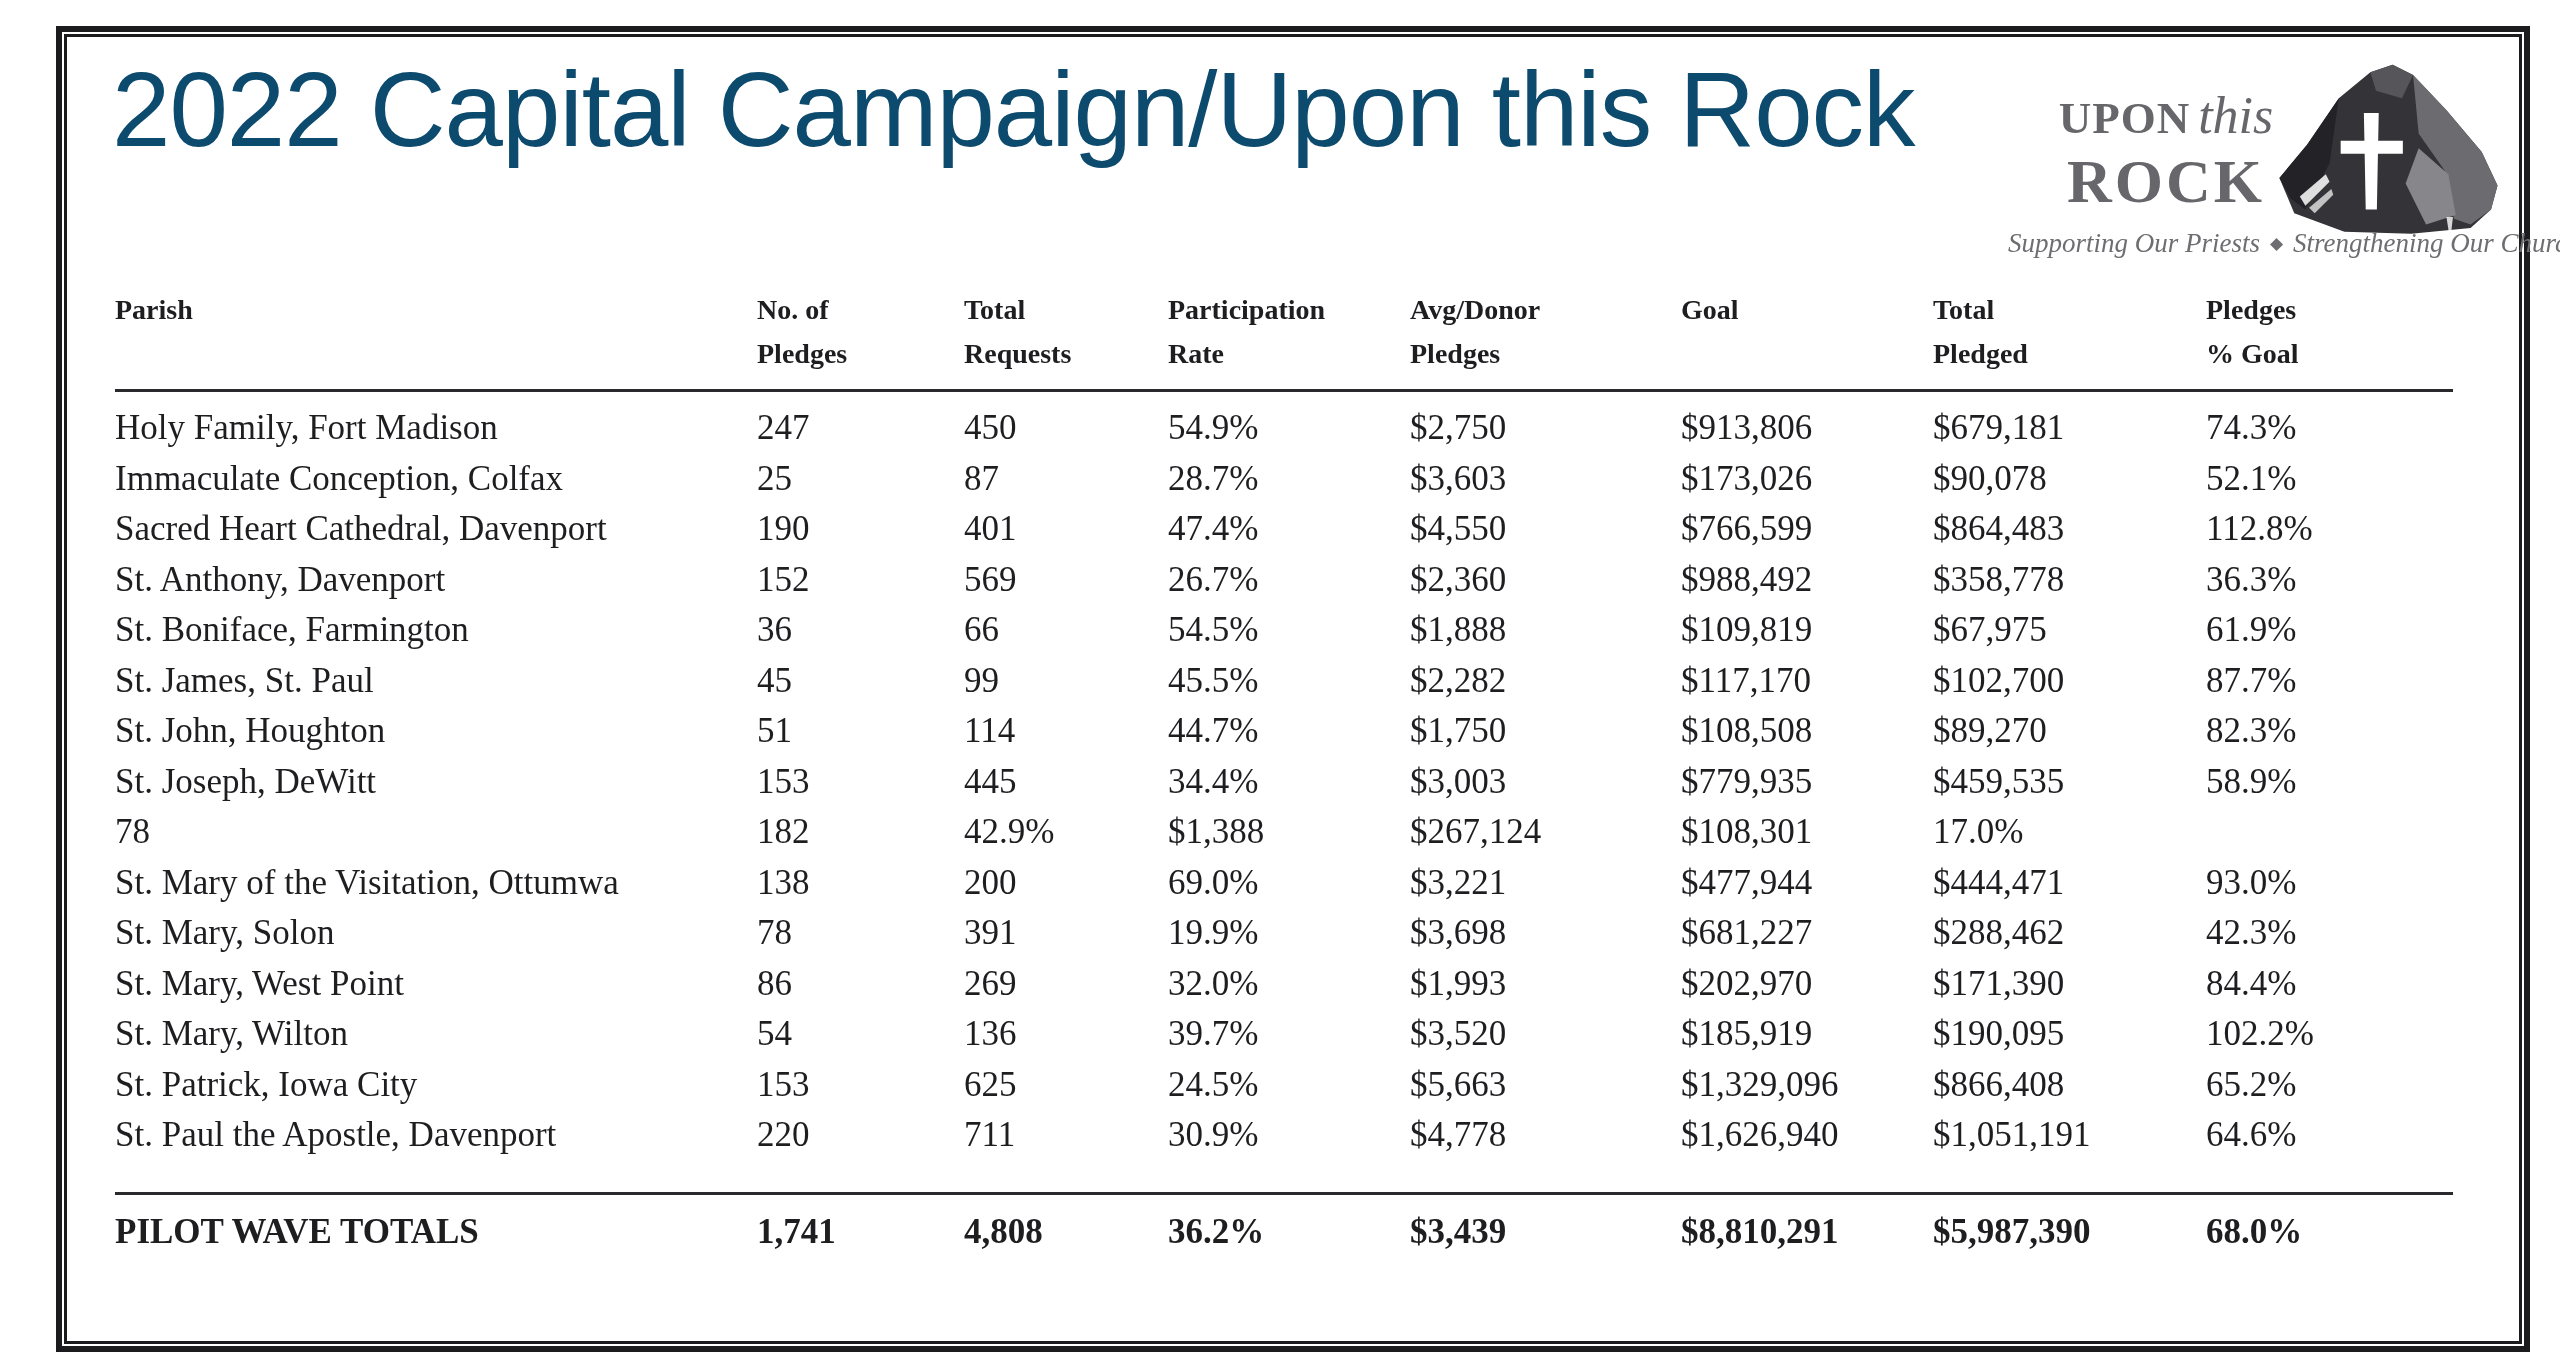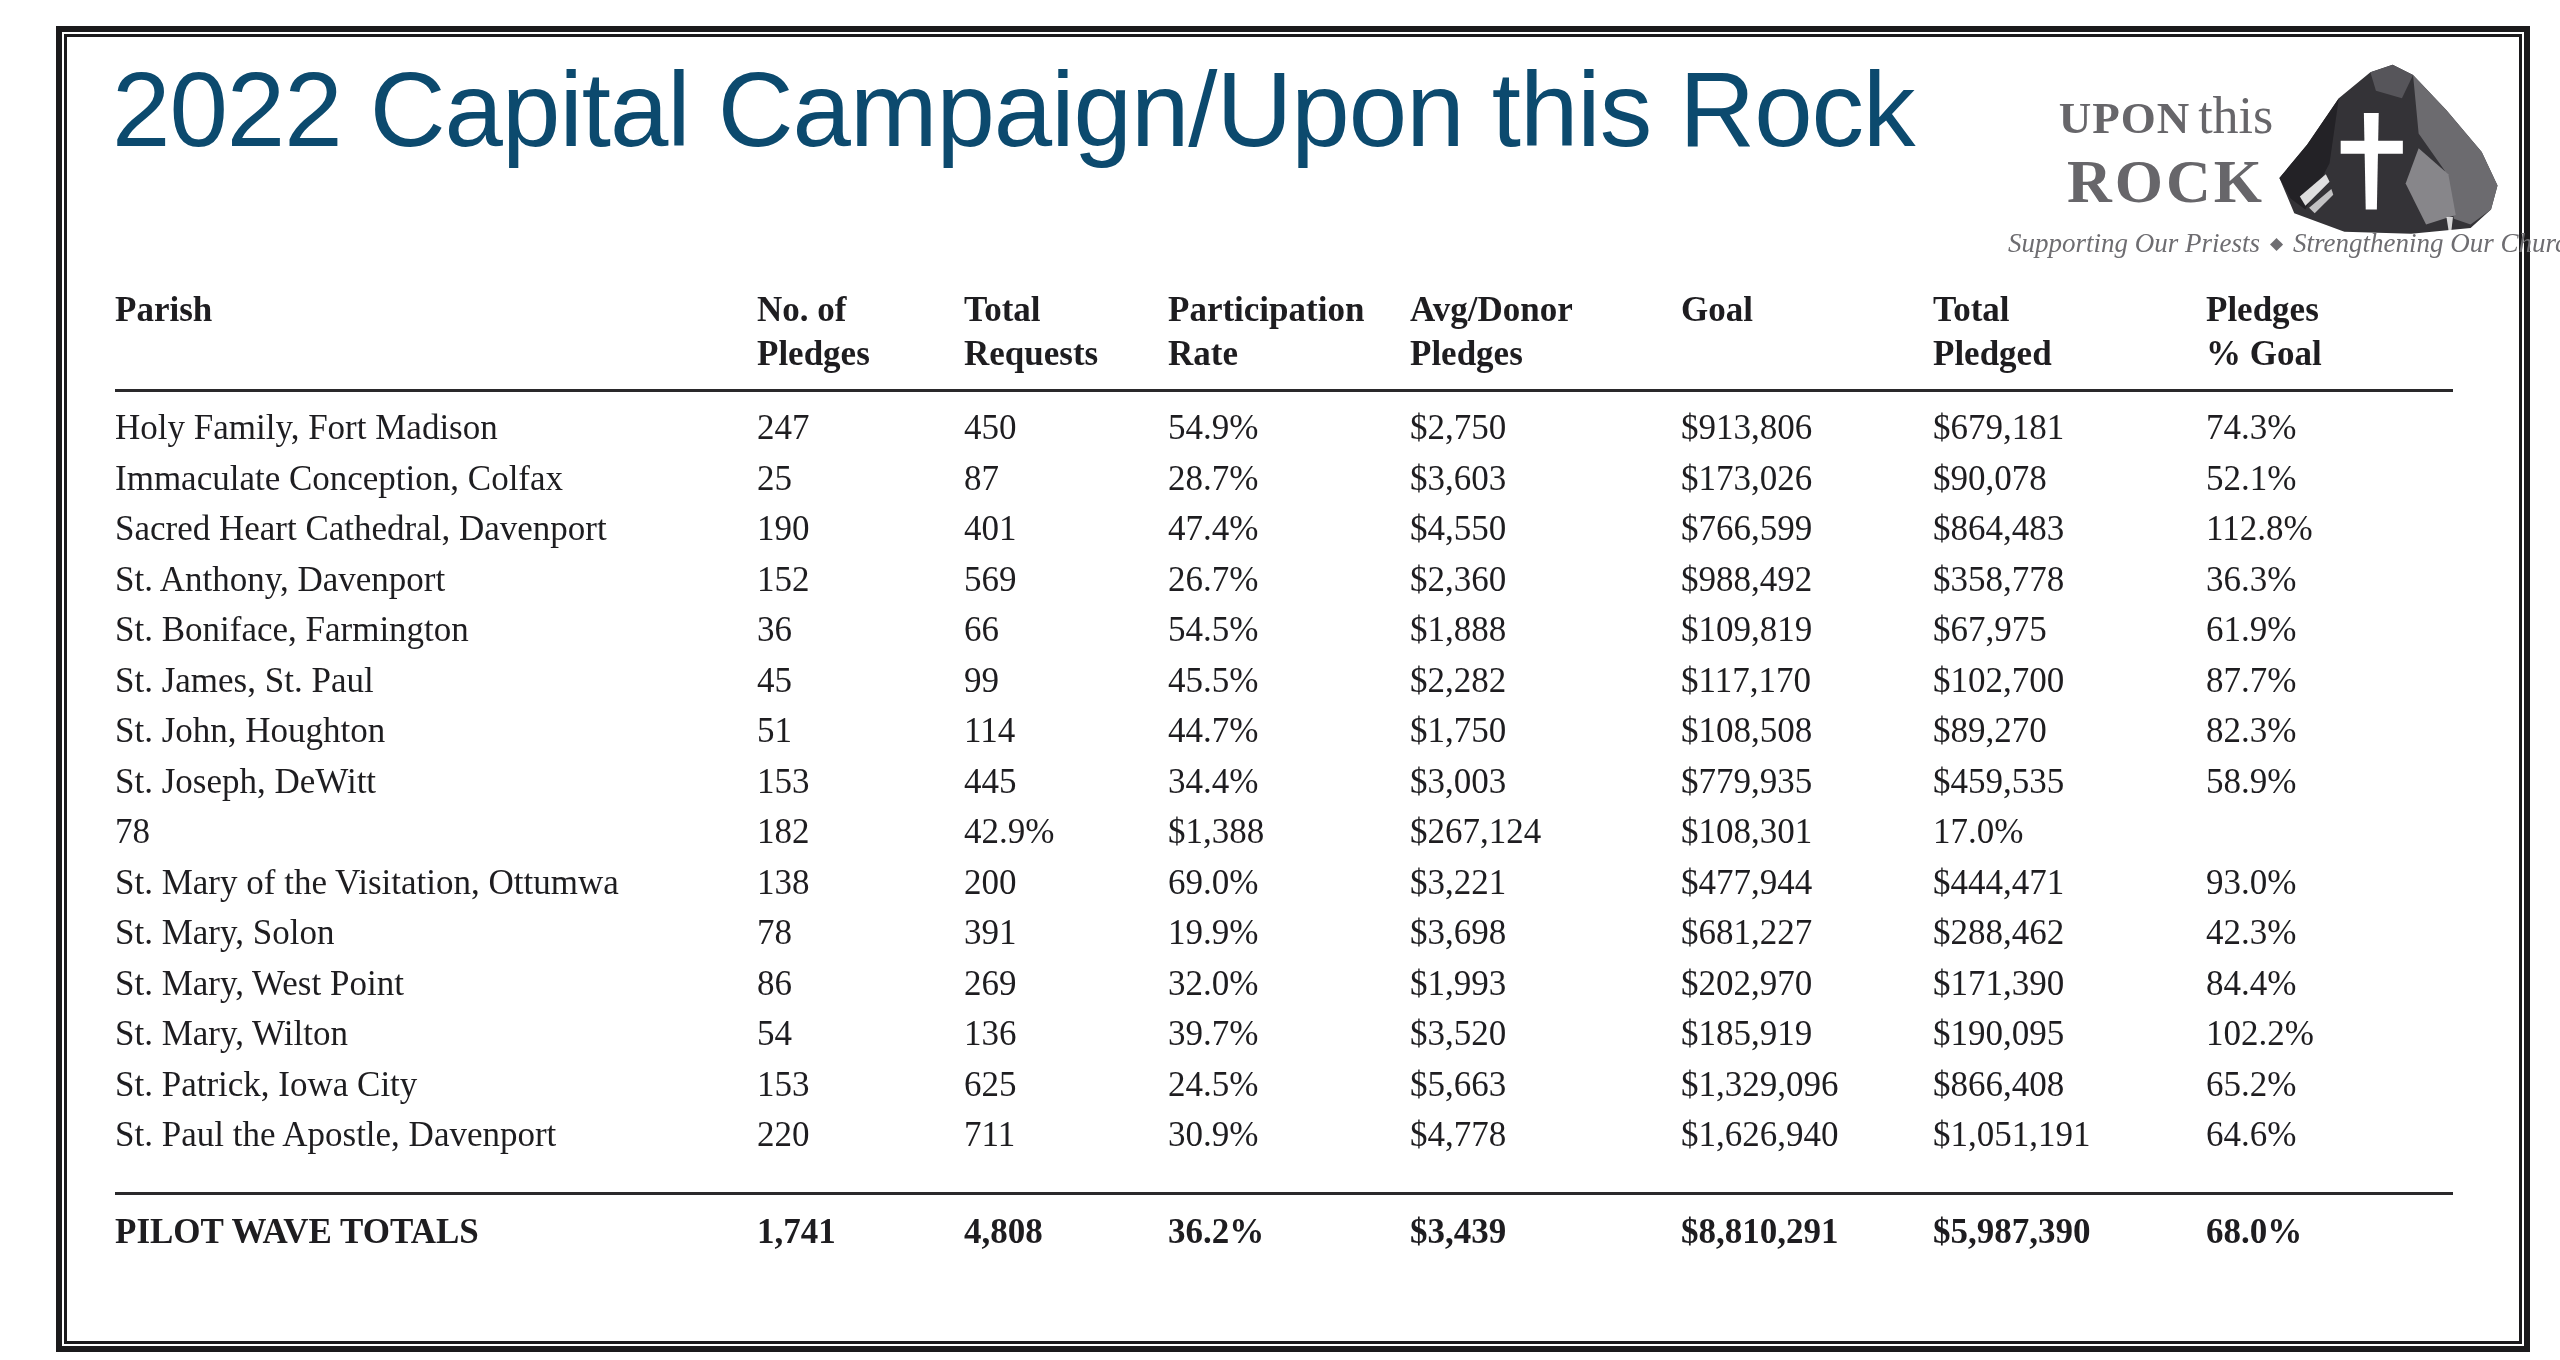--- a/index.html
+++ b/index.html
@@ -40,21 +40,21 @@
   }
   .logo-textblock {
     position: absolute; left: 0; top: 32px; width: 308px;
     color: #67666a;
     font-family: "Liberation Serif", serif;
     line-height: 1;
     text-align: center;
   }
   .logo-line1 { white-space: nowrap; }
   .logo-upon { font-weight: bold; font-size: 45px; letter-spacing: 1px; }
-  .logo-this { font-size: 52px; margin-left: 8px; text-align: center; }
+  .logo-this { font-style: italic; font-size: 52px; margin-left: 8px; text-align: center; }
   .logo-rockword {
     font-weight: bold; font-size: 62px; letter-spacing: 3px; margin-top: 8px;
   }
   .logo-rock-svg { position: absolute; right: 0; top: 0; }
   .logo-tagline {
     position: absolute; left: -4px; top: 170px; width: 500px;
     font-style: italic; font-size: 27px;
     color: #6e6d71; white-space: nowrap;
   }
   .tagline-sep { font-style: normal; font-size: 17px; vertical-align: 3px; padding: 0 10px; }
@@ -63,21 +63,21 @@
     position: absolute;
     left: 115px; top: 288px;
     width: 2338px;
   }
   .t-grid {
     display: grid;
     grid-template-columns: 642px 207px 204px 242px 271px 252px 273px 247px;
   }
   .t-header {
     font-weight: bold;
-    font-size: 35px;
+    font-size: 28px;
     line-height: 44px;
     padding-bottom: 13px;
     border-bottom: 3px solid #2a292b;
   }
   .t-header .hcell span { display: block; }
   .t-body { padding-top: 11px; }
   .t-row { height: 50.5px; align-items: center; font-size: 35px; }
   .cell { white-space: nowrap; overflow: visible; }
   .t-totals {
     margin-top: 31px;

